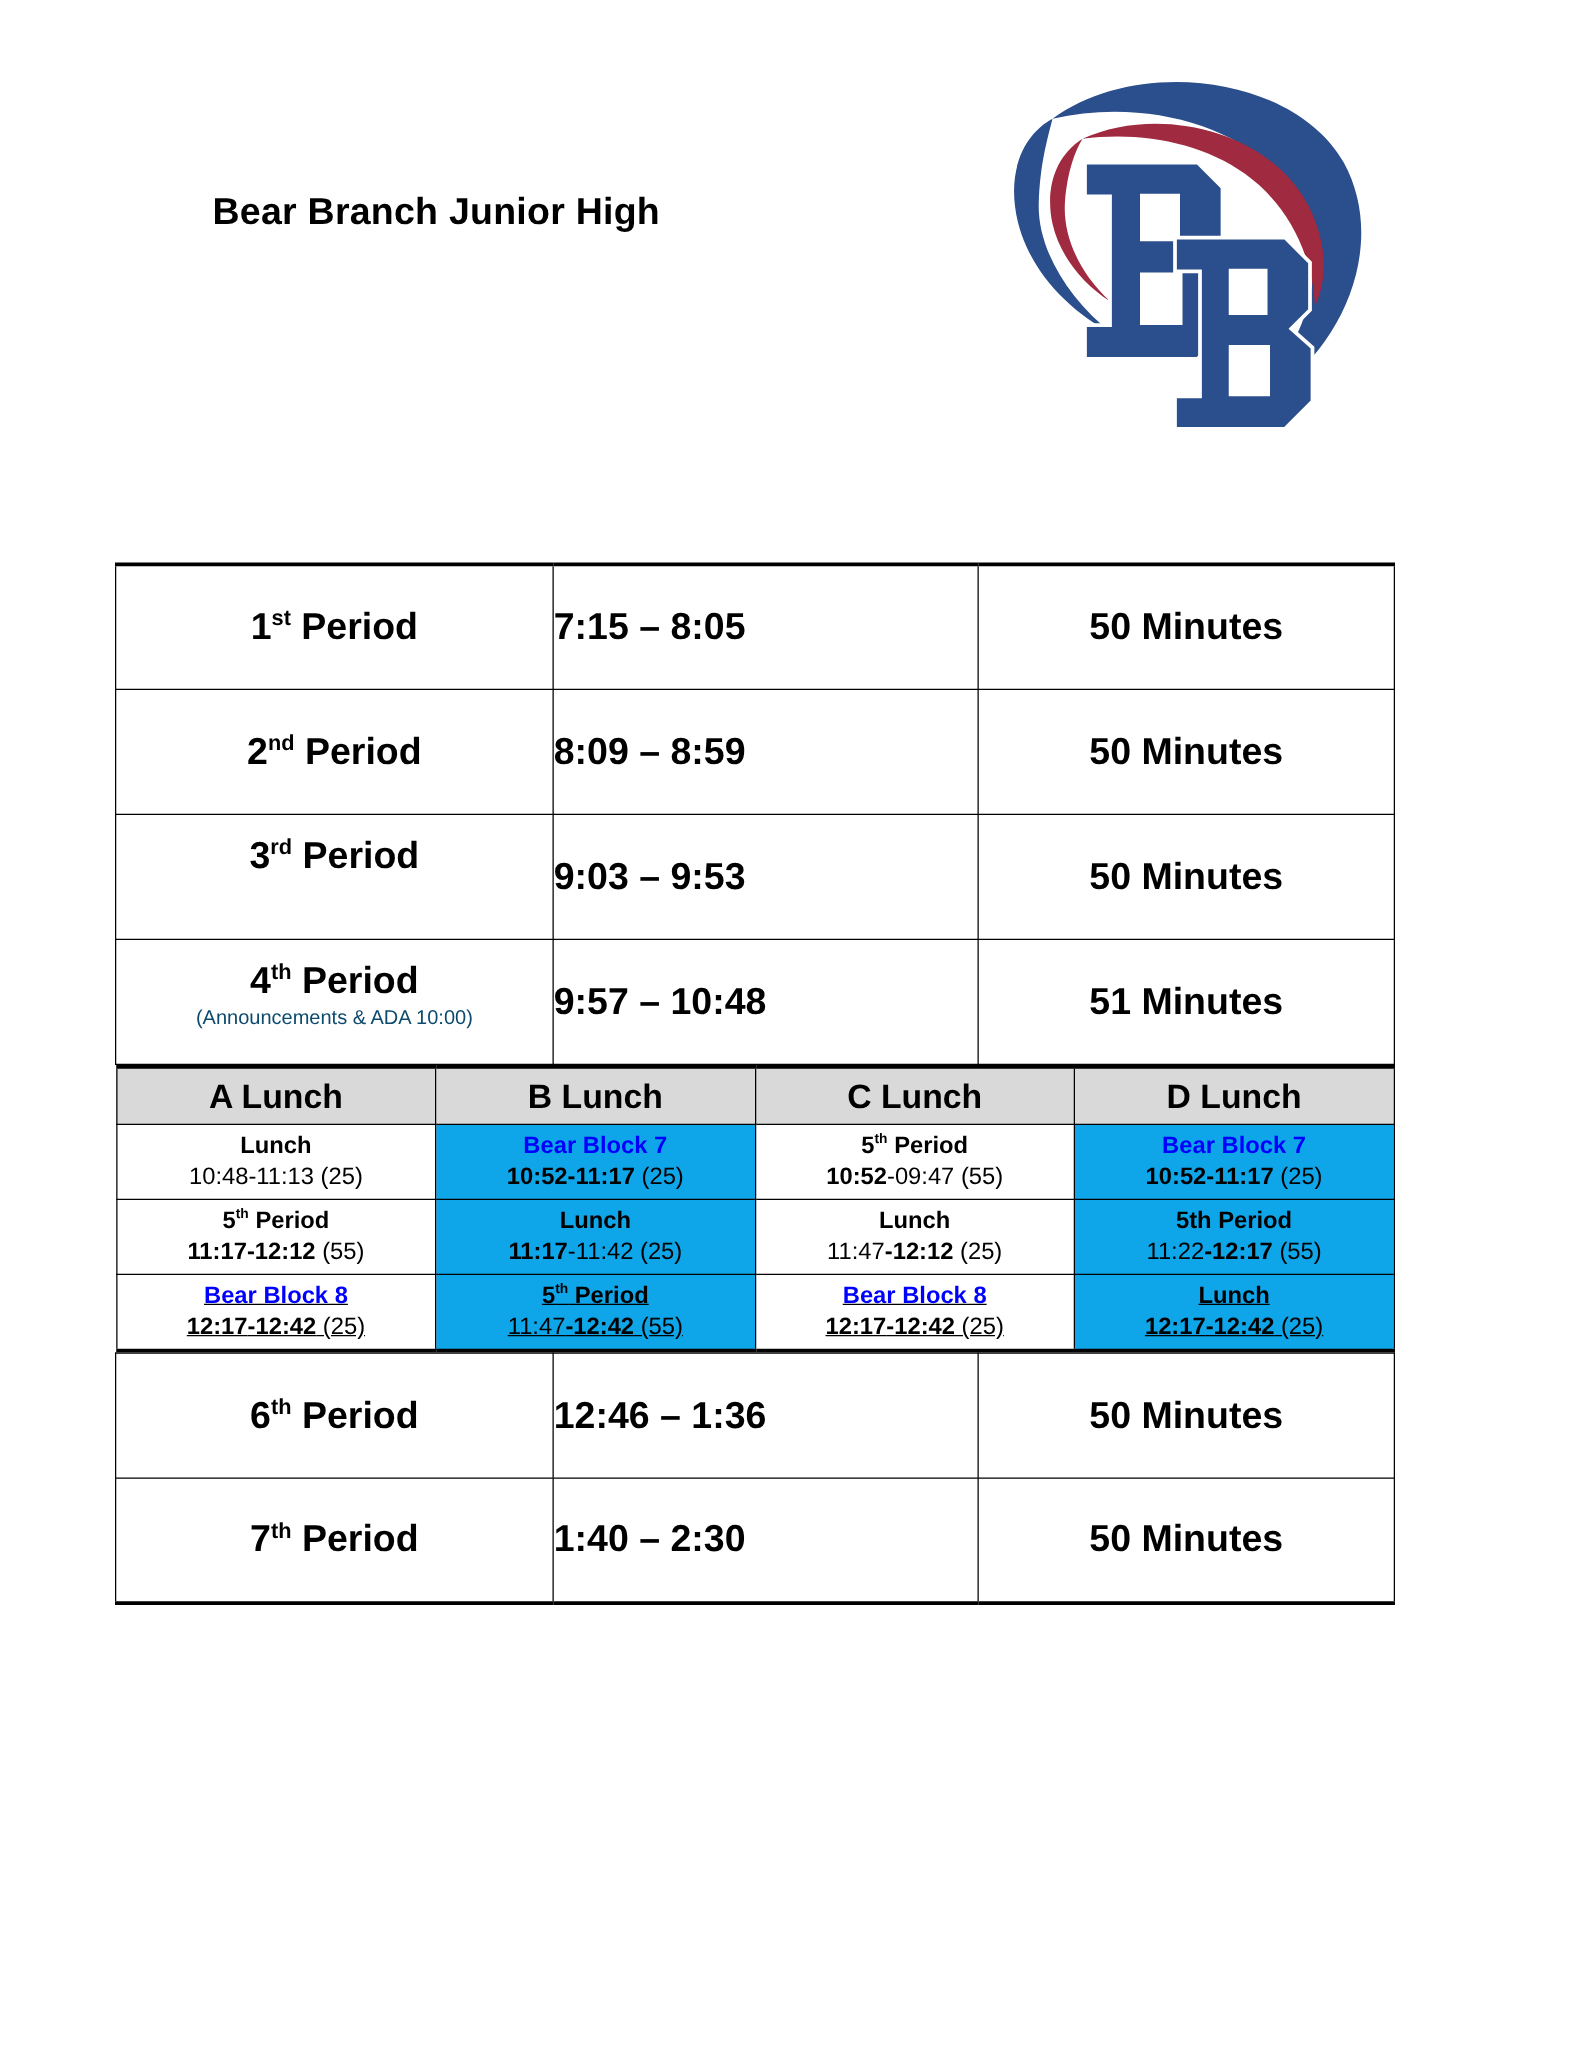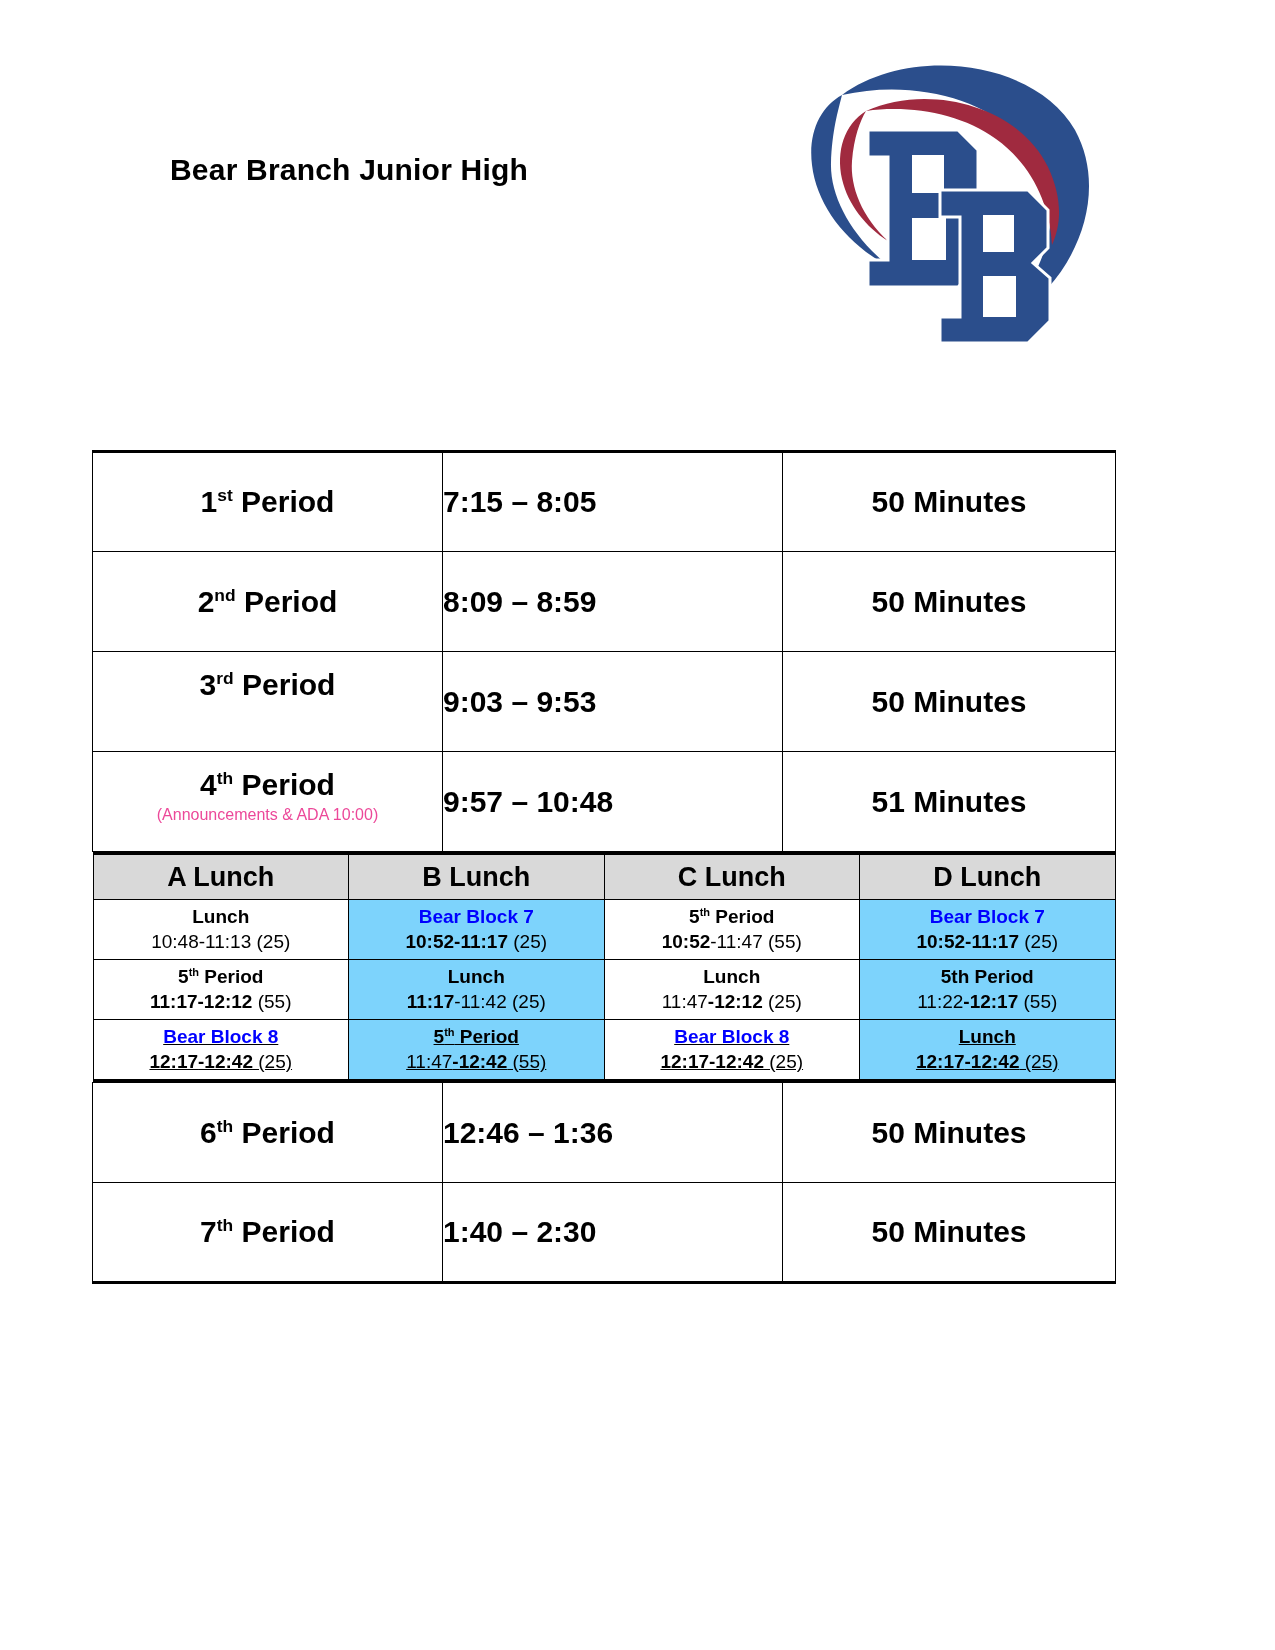--- a/index.html
+++ b/index.html
@@ -89,21 +89,21 @@
     font-size: 30px;
     font-weight: bold;
   }
   sup {
     font-size: 0.58em;
     vertical-align: super;
     line-height: 0;
   }
   .ada-note {
     display: block;
-    color: #ec4899;
+    color: #0c4a6e;
     font-size: 16px;
     font-weight: normal;
     margin-top: 4px;
   }
 
   
   .lunch-wrap td { border: none; padding: 0; }
   .lunch-table {
     width: 100%;
     border-collapse: collapse;
@@ -121,21 +121,21 @@
     height: 44px;
     border-top: 3px solid #000;
   }
   .lunch-table tr.body-row td {
     height: 54px;
     font-size: 19px;
     line-height: 25px;
     padding: 2px 0 3px;
   }
   .lunch-table tr.body-row:last-child td { border-bottom: 3px solid #000; text-decoration: underline; }
-  .cell-gray  { background: #7dd3fc; }
+  .cell-gray  { background: #0ea5e9; }
   .cell-white { background: #ffffff; }
   .lbl { display: block; font-weight: bold; }
   .lbl.blue { color: #0000ff; }
   .times { display: block; }
   .b { font-weight: bold; }
   .n { font-weight: normal; }
 </style>
 </head>
 <body>
 
@@ -234,21 +234,21 @@
               <td class="cell-white">
                   <span class="lbl">Lunch</span>
                   <span class="times"><span class="n">10:48</span><span class="n">-11:13</span><span class="n"> (25)</span></span>
                 </td>
               <td class="cell-gray">
                   <span class="lbl blue">Bear Block 7</span>
                   <span class="times"><span class="b">10:52</span><span class="b">-11:17</span><span class="n"> (25)</span></span>
                 </td>
               <td class="cell-white">
                   <span class="lbl">5<sup>th</sup> Period</span>
-                  <span class="times"><span class="b">10:52</span><span class="n">-11:47</span><span class="n"> (55)</span></span>
+                  <span class="times"><span class="b">10:52</span><span class="n">-09:47</span><span class="n"> (55)</span></span>
                 </td>
               <td class="cell-gray">
                   <span class="lbl blue">Bear Block 7</span>
                   <span class="times"><span class="b">10:52</span><span class="b">-11:17</span><span class="n"> (25)</span></span>
                 </td>
             </tr>
             <tr class="body-row">
               <td class="cell-white">
                   <span class="lbl">5<sup>th</sup> Period</span>
                   <span class="times"><span class="b">11:17</span><span class="b">-12:12</span><span class="n"> (55)</span></span>

